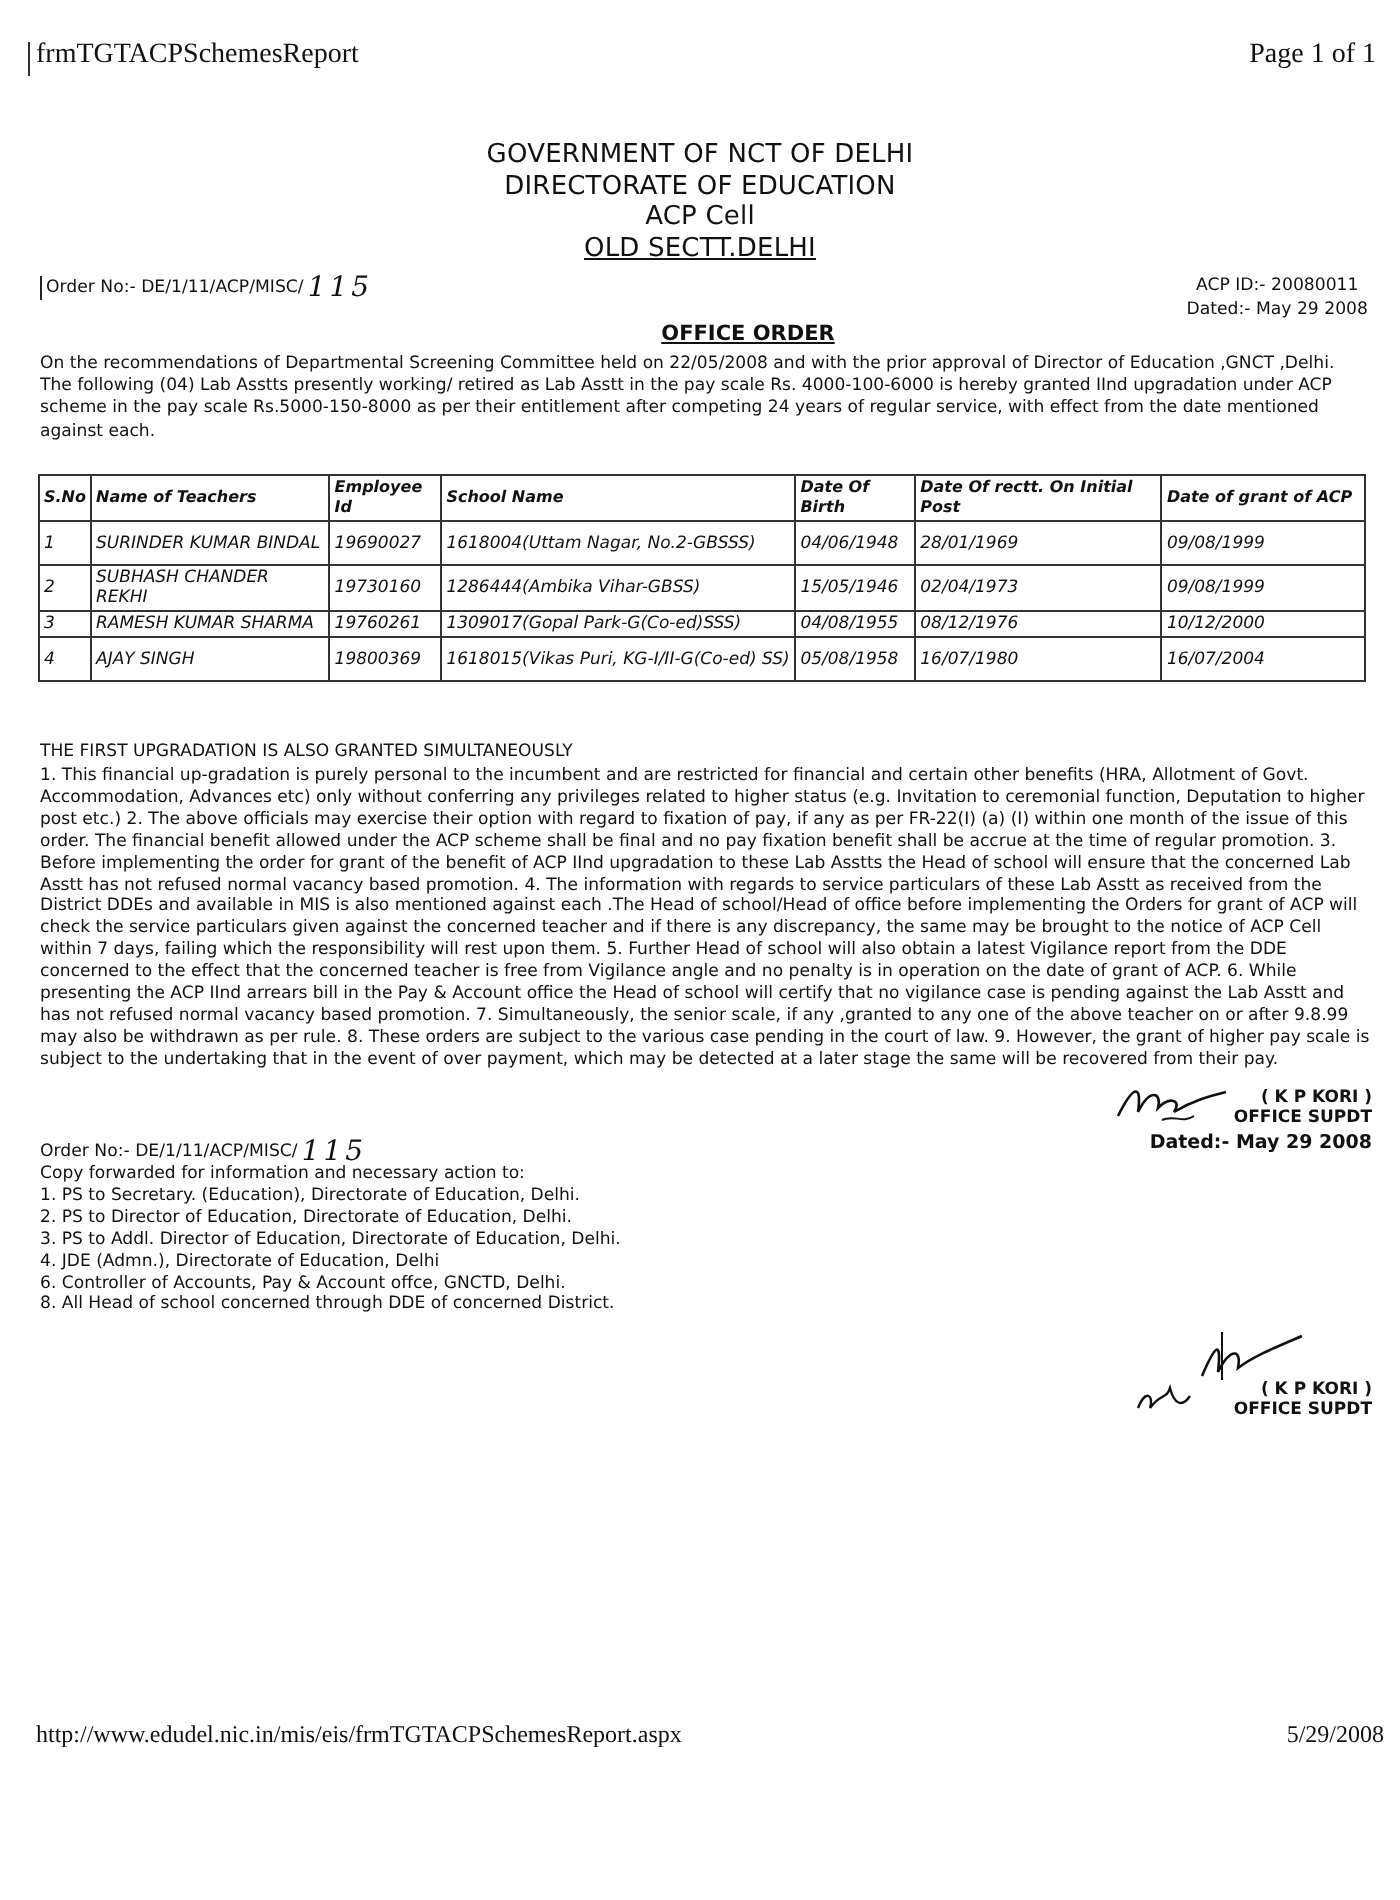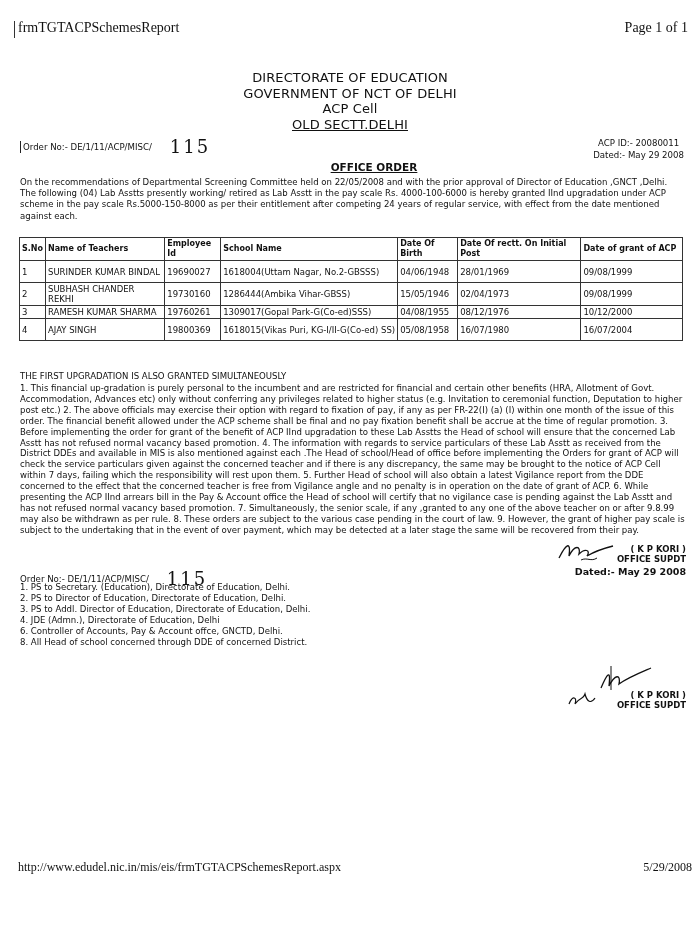--- a/index.html
+++ b/index.html
@@ -11,28 +11,28 @@
     .print-header-left { left: 18px; top: 20px; font-size: 14px; }
     .print-header-left::before { content: ""; position: absolute; left: -4px; top: 1px; width: 1px; height: 17px; background: #333; }
     .print-header-right { right: 12px; top: 20px; font-size: 14px; }
 
     .heading-block { left: 0; width: 700px; top: 70px; text-align: center; font-size: 13px; line-height: 15.5px; letter-spacing: 0.1px; }
     .heading-block div { white-space: nowrap; }
     .underline { text-decoration: underline; }
 
     .order-no { left: 20px; top: 136px; font-size: 8.6px; display: flex; align-items: center; }
     .order-no .bar { width: 1px; height: 12px; background: #222; margin-right: 2px; }
-    .handwritten { font-family: "DejaVu Serif", serif; font-size: 18px; margin-left: 18px; letter-spacing: 2px; }
+    .handwritten { font-family: "DejaVu Serif", serif; font-style: italic; font-size: 14px; margin-left: 2px; letter-spacing: 2px; }
     .acp-block { right: 16px; top: 137px; font-size: 8.6px; text-align: center; line-height: 12px; }
 
     .office-order { left: 0; width: 700px; top: 161px; text-align: center; font-size: 10.5px; font-weight: bold; text-decoration: underline; padding-left: 24px; }
 
     .intro { left: 20px; width: 665px; top: 177px; font-size: 8.55px; line-height: 11.2px; }
 
-    table.teachers { position: absolute; left: 19px; top: 237px; border-collapse: collapse; font-size: 8.5px; width: 664px; }
+    table.teachers { position: absolute; left: 19px; top: 237px; border-collapse: collapse; font-size: 8.5px; width: 664px; font-style: italic; }
     table.teachers th, table.teachers td { border: 1px solid #333; padding: 1px 2px; text-align: left; vertical-align: middle; line-height: 10px; }
     table.teachers th { font-weight: bold; font-size: 8px; height: 18px; }
     table.teachers td { height: 19px; }
     table.teachers tr.short td { height: 10px; }
 
     .first-upg { left: 20px; top: 371px; font-size: 8.55px; }
     .conditions { left: 20px; width: 667px; top: 383px; font-size: 8.55px; line-height: 10.9px; }
 
     .sig1 { right: 14px; top: 544px; font-size: 8.5px; font-weight: bold; text-align: right; line-height: 10px; }
     .sig-scribble { position: absolute; font-family: "DejaVu Serif", serif; font-style: italic; font-weight: normal; }
@@ -47,22 +47,22 @@
     .footer-url { left: 18px; top: 860px; font-size: 12px; }
     .footer-date { right: 8px; top: 860px; font-size: 12px; }
   </style>
 </head>
 <body>
 
 <div class="abs serif print-header-left">frmTGTACPSchemesReport</div>
 <div class="abs serif print-header-right">Page 1 of 1</div>
 
 <div class="abs sans heading-block">
+  <div>GOVERNMENT OF NCT OF DELHI</div>
   <div>DIRECTORATE OF EDUCATION</div>
-  <div>GOVERNMENT OF NCT OF DELHI</div>
   <div>ACP Cell</div>
   <div class="underline">OLD SECTT.DELHI</div>
 </div>
 
 <div class="abs sans order-no">
   <span class="bar"></span>
   <span>Order No:- DE/1/11/ACP/MISC/</span>
   <span class="handwritten">115</span>
 </div>
 <div class="abs sans acp-block">
@@ -148,20 +148,21 @@
   <div>( K P KORI )</div>
   <div>OFFICE SUPDT</div>
 </div>
 <div class="abs sans dated2">Dated:- May 29 2008</div>
 
 <div class="abs sans order-no-2">
   <span>Order No:- DE/1/11/ACP/MISC/</span>
   <span class="handwritten">115</span>
 </div>
 <div class="abs sans copy-block">
+  <div>Copy forwarded for information and necessary action to:</div>
   <div class="item">1. PS to Secretary. (Education), Directorate of Education, Delhi.</div>
   <div class="item">2. PS to Director of Education, Directorate of Education, Delhi.</div>
   <div class="item">3. PS to Addl. Director of Education, Directorate of Education, Delhi.</div>
   <div class="item">4. JDE (Admn.), Directorate of Education, Delhi</div>
   <div class="item">6. Controller of Accounts, Pay &amp; Account offce, GNCTD, Delhi.</div>
   <div class="item">8. All Head of school concerned through DDE of concerned District.</div>
 </div>
 
 <div class="abs sans sig2">
   <span class="sig-scribble" style="left:-50px; top:-26px;">

